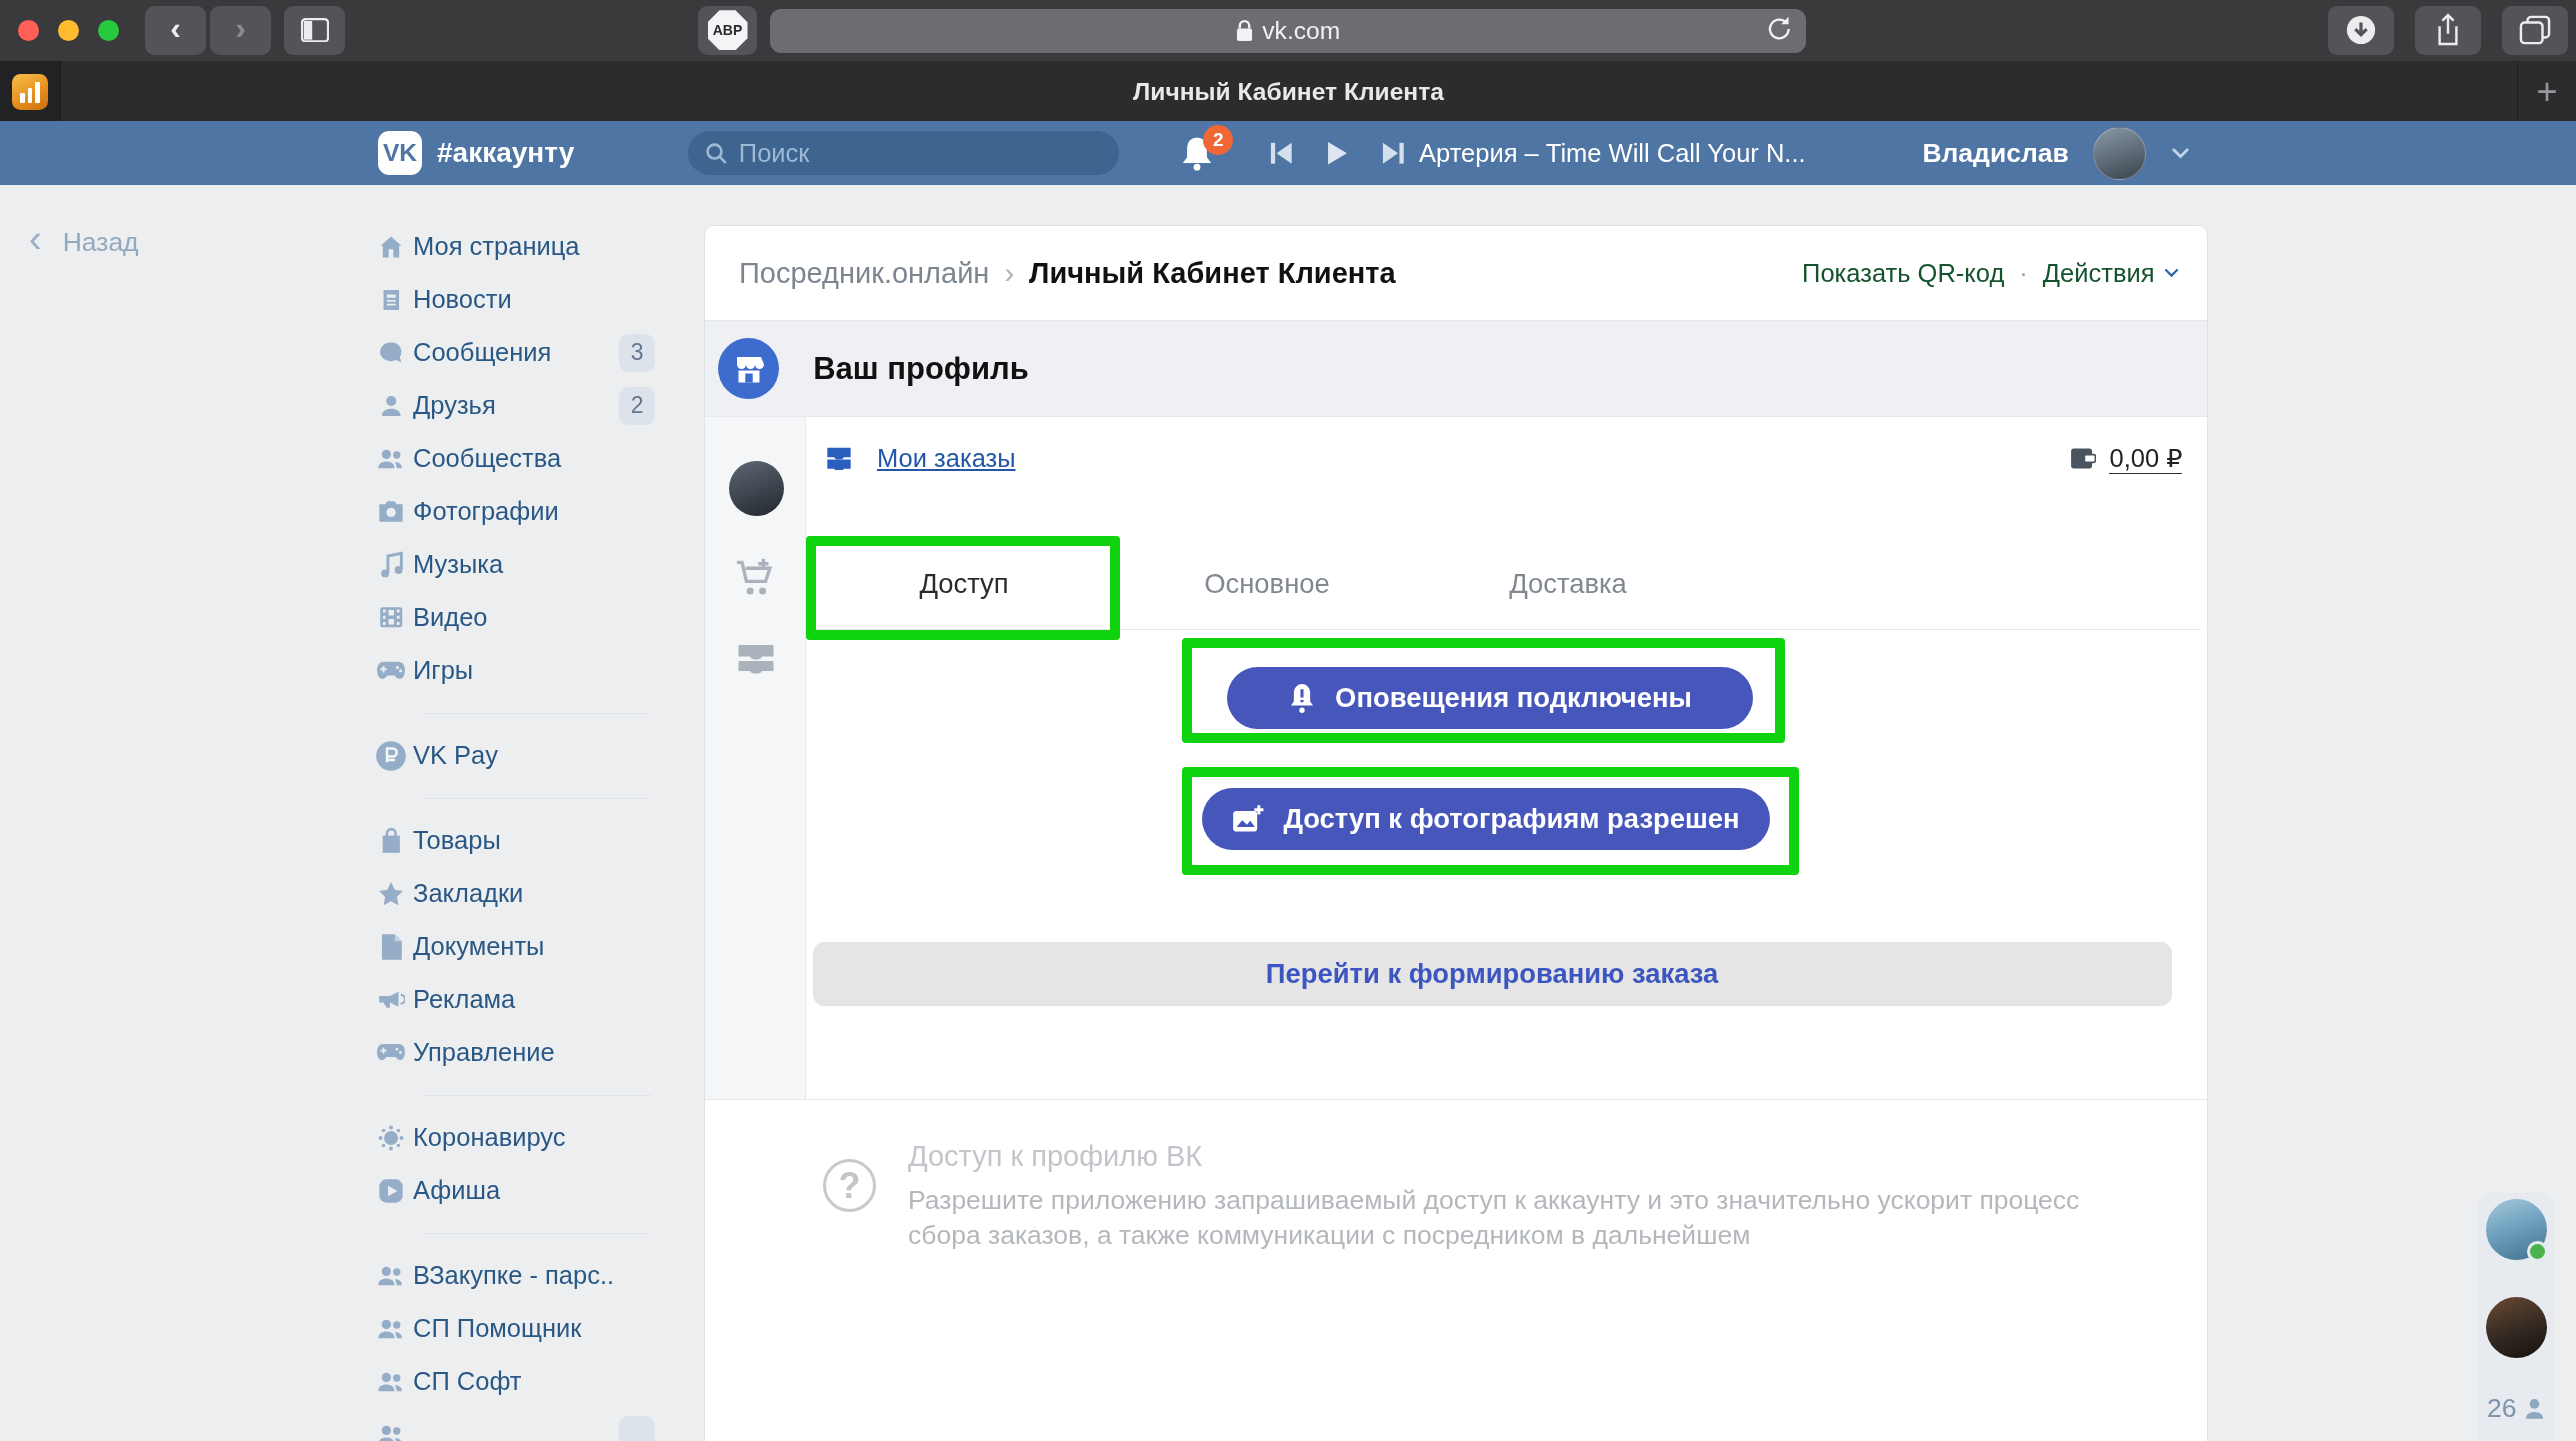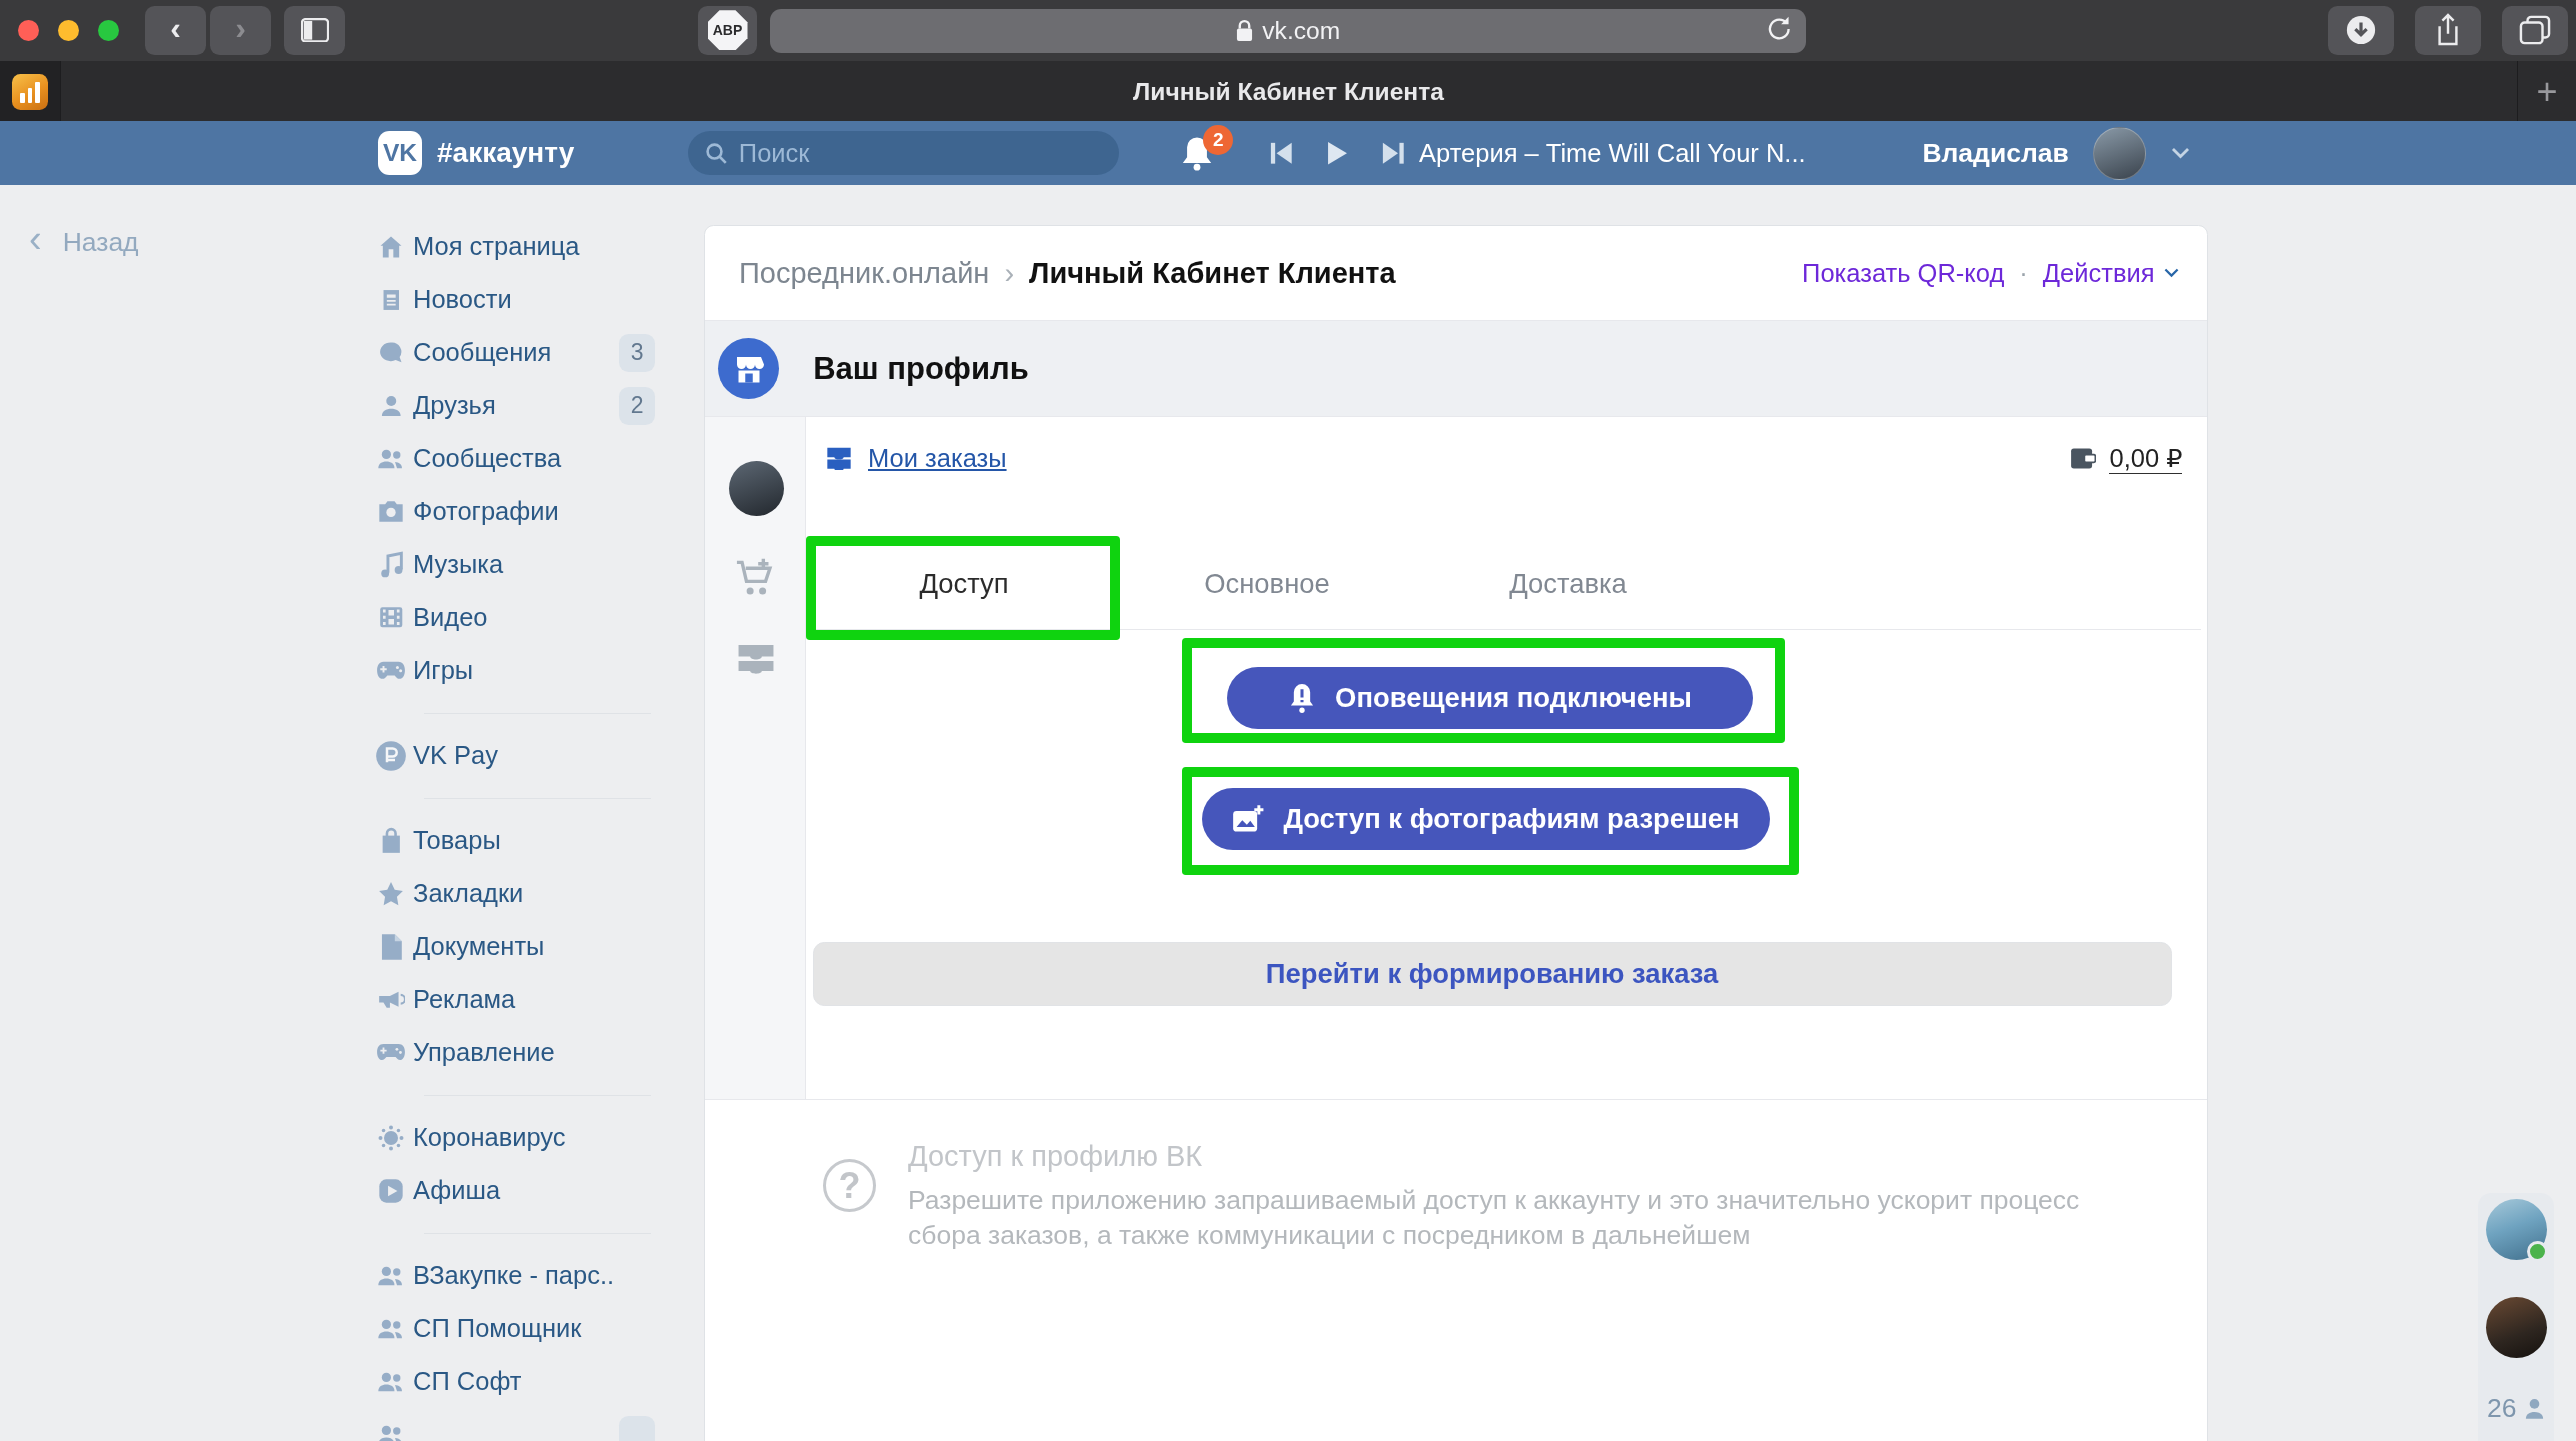--- a/index.html
+++ b/index.html
@@ -76,36 +76,36 @@
 
   
   .card{position:absolute;left:704px;top:40px;width:1504px;height:1220px;background:#fff;border:0.9px solid #dfe2e6;
         border-radius:9.5px 9.5px 0 0;}
   .crumbrow{position:absolute;left:0;top:0;right:0;height:95px;border-bottom:0.9px solid #e7e8ec;
         display:flex;align-items:center;padding:0 28px 0 34px;}
   .crumb-app{color:#7d8690;font-size:29px;}
   .crumb-sep{color:#aab1b8;font-size:29px;margin:0 15px;}
   .crumb-page{color:#111;font-size:29px;font-weight:bold;}
   .crumb-right{margin-left:auto;display:flex;align-items:center;gap:15px;}
-  .qrlink,.actlink{color:#6d28d9;font-size:25.5px;cursor:pointer;display:flex;align-items:center;gap:9.5px;}
+  .qrlink,.actlink{color:#14532d;font-size:25.5px;cursor:pointer;display:flex;align-items:center;gap:9.5px;}
   .dotsep{color:#9aa3ab;font-size:25.5px;}
 
   .profilehead{position:absolute;left:0;top:95px;right:0;height:96px;background:#eef0f3;border-bottom:0.9px solid #e7e8ec;
         display:flex;align-items:center;padding-left:13.2px;}
   .storecircle{width:61px;height:61px;border-radius:50%;background:#3d6bce;display:flex;align-items:center;justify-content:center;}
   .profiletitle{margin-left:34px;color:#111;font-size:31px;font-weight:bold;}
 
   .cardbody{position:absolute;left:0;top:191px;right:0;bottom:0;}
   .rail{position:absolute;left:0;top:0;width:101px;height:682px;background:#f5f6f8;border-right:0.9px solid #e7e8ec;}
   .railavatar{position:absolute;left:23.6px;top:44px;width:55px;height:55px;border-radius:50%;
         background:linear-gradient(160deg,#5d6874,#22272d);}
   .railic{position:absolute;left:0;width:101px;display:flex;justify-content:center;cursor:pointer;}
 
   .panel{position:absolute;left:101px;top:0;right:0;bottom:0;}
-  .ordersrow{position:absolute;left:19px;top:19px;right:24.6px;height:44px;display:flex;align-items:center;gap:15px;}
+  .ordersrow{position:absolute;left:19px;top:19px;right:24.6px;height:44px;display:flex;align-items:center;gap:24px;}
   .orderslink{color:#2456a8;font-size:25.5px;text-decoration:underline;cursor:pointer;}
   .balance{margin-left:auto;display:flex;align-items:center;gap:13.2px;}
   .balance span{color:#222;font-size:25.5px;border-bottom:1.9px solid #2f2f2f;cursor:pointer;}
 
   .tabitem{position:absolute;top:151px;transform:translateX(-50%);font-size:27.4px;color:#818892;cursor:pointer;}
   .tabitem.active{color:#2b2b2b;}
   .tabsdivider{position:absolute;left:0;right:5.7px;top:212px;height:0.9px;background:#e7e8ec;}
 
   .gbox{position:absolute;border:10.4px solid var(--green);border-radius:3.8px;pointer-events:none;}
   .gbox.tabbox{left:0px;top:119px;width:314px;height:104px;}

